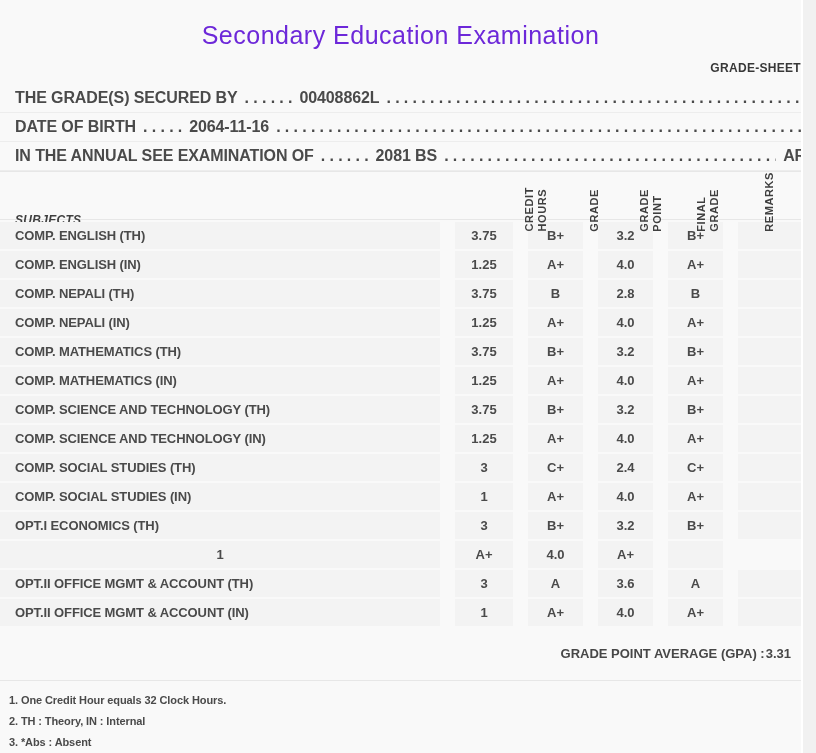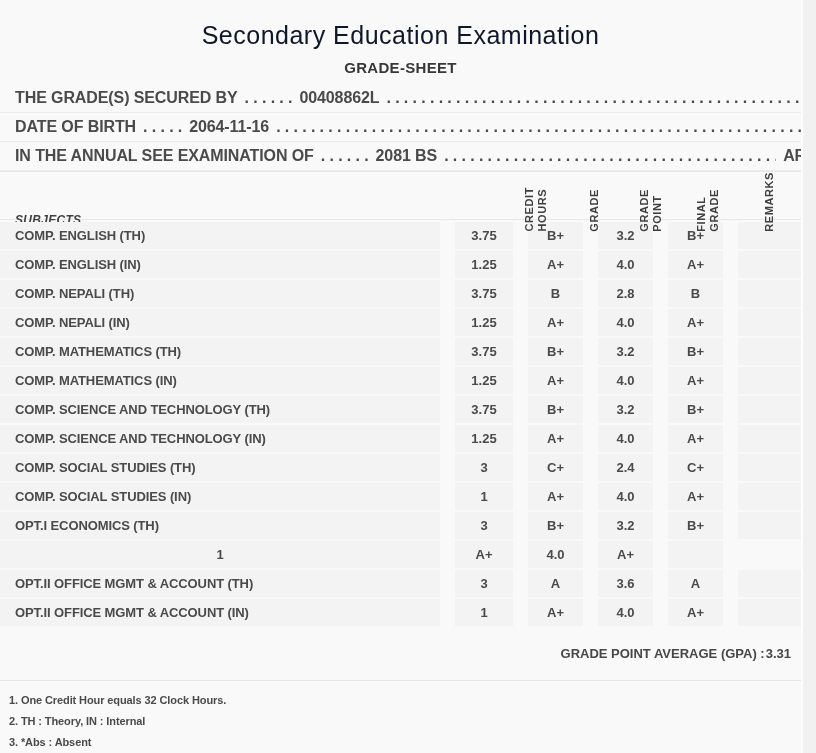--- a/index.html
+++ b/index.html
@@ -18,26 +18,26 @@
   }
   .right-strip {
     float:left; width:11px; height:753px; background:#f1f1f1;
   }
 
   
   .title {
     margin:0; padding-top:18px;
     text-align:center;
     font-size:25px; line-height:34px; font-weight:400;
-    color:#0f172a; letter-spacing:0.5px;
+    color:#6d28d9; letter-spacing:0.5px;
   }
   .subtitle {
     margin:6px 0 0;
-    text-align:center;
-    font-size:15px; line-height:20px; font-weight:700;
+    text-align:right;
+    font-size:12px; line-height:20px; font-weight:700;
     color:#383838; letter-spacing:0.3px;
   }
 
   
   .info { margin-top:6px; }
   .info-row {
     display:flex; align-items:center; column-gap:7px;
     height:28px; padding:0 10px 0 15px;
     border-bottom:1px solid #ededed;
     font-size:16px; font-weight:700; color:#4a4a4a;

